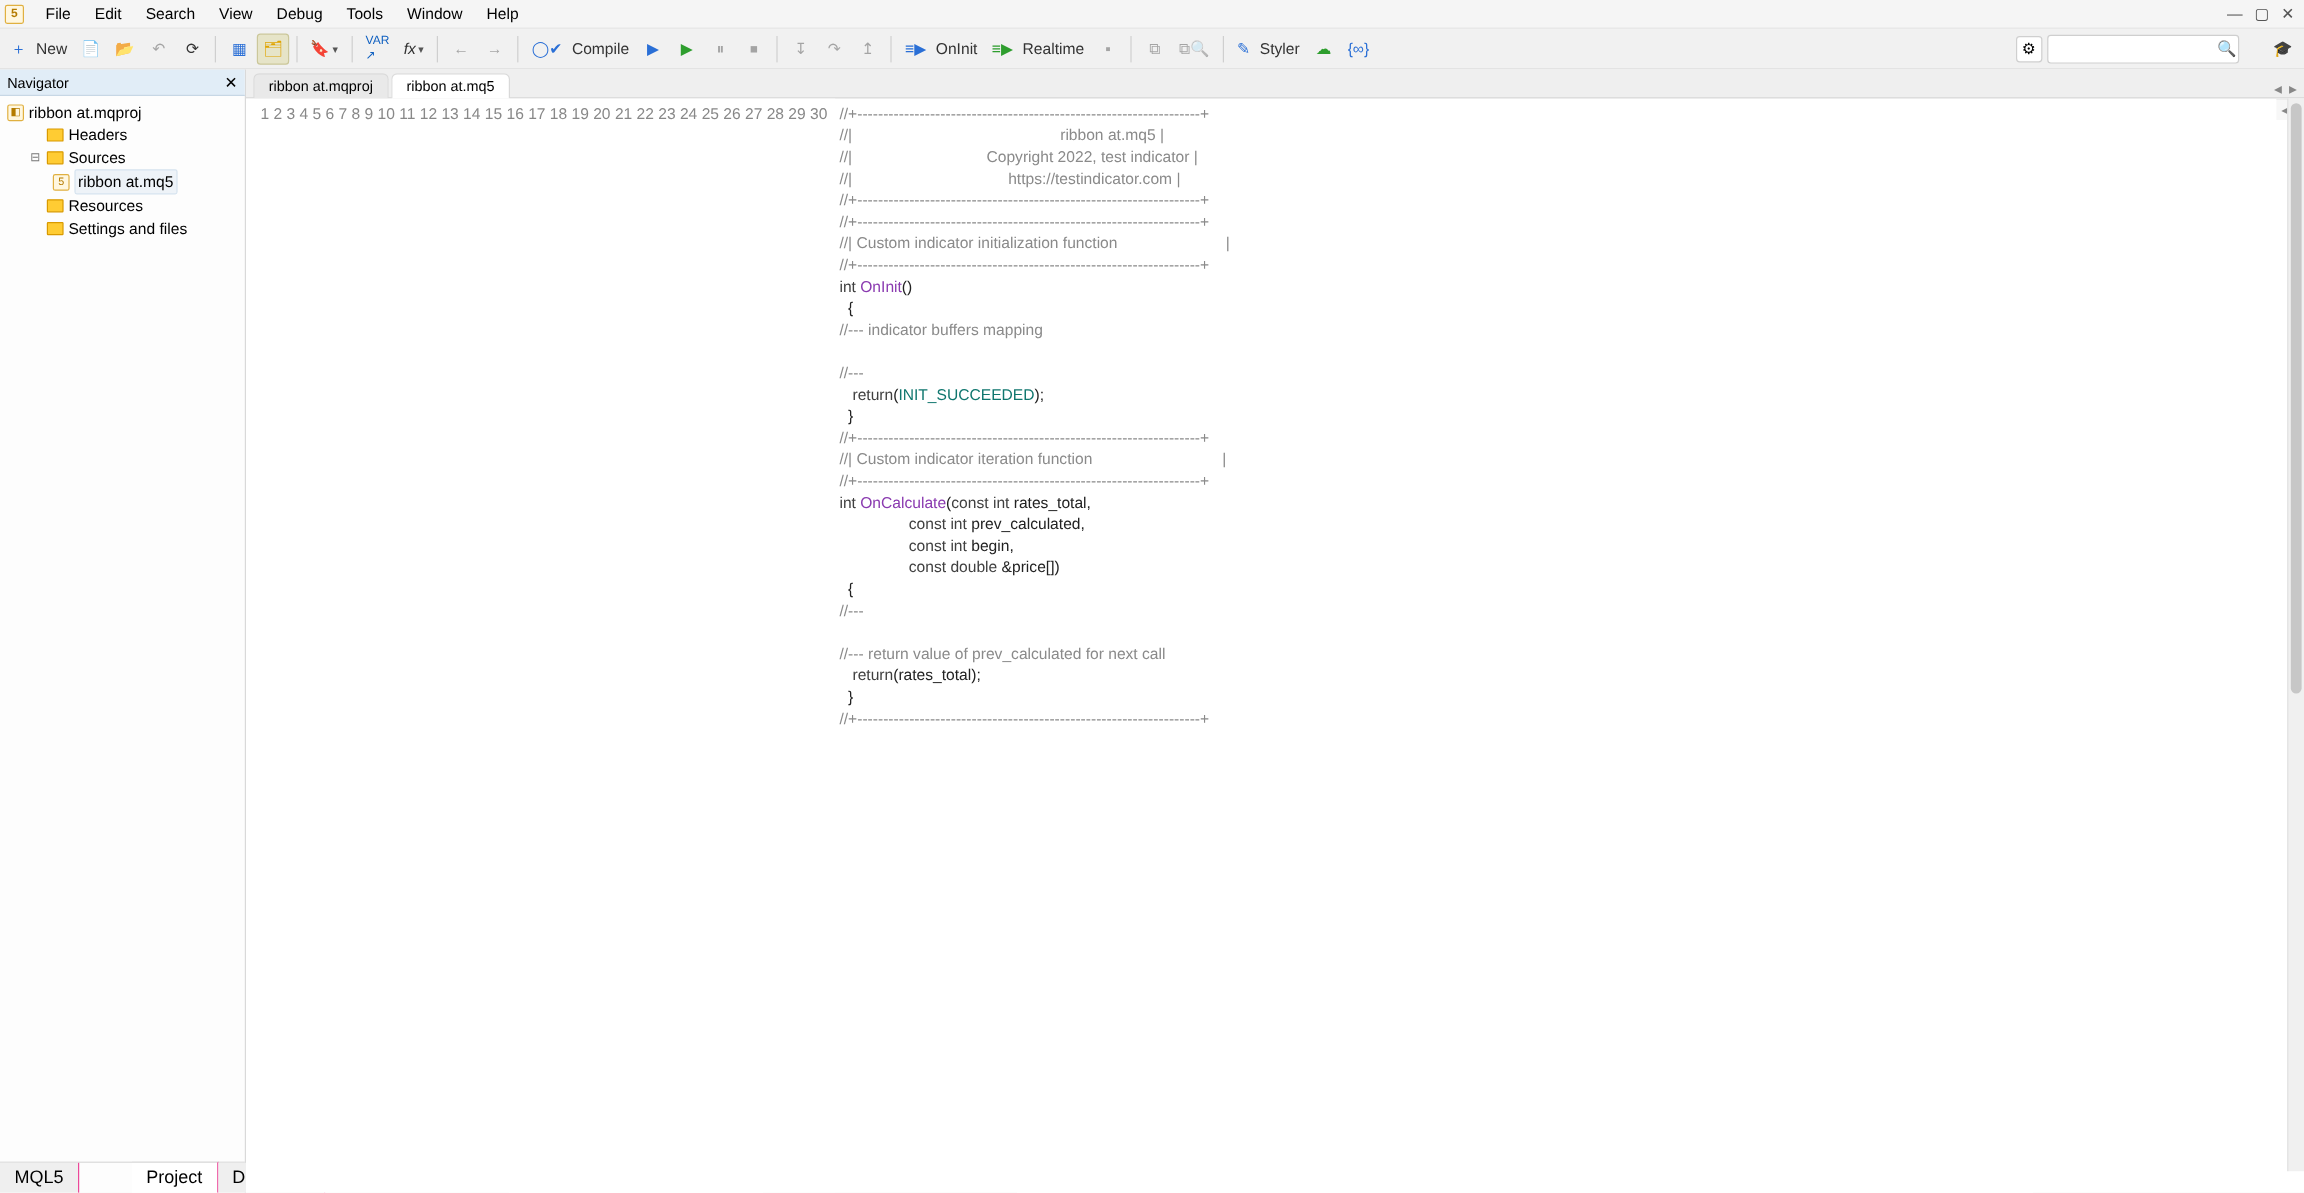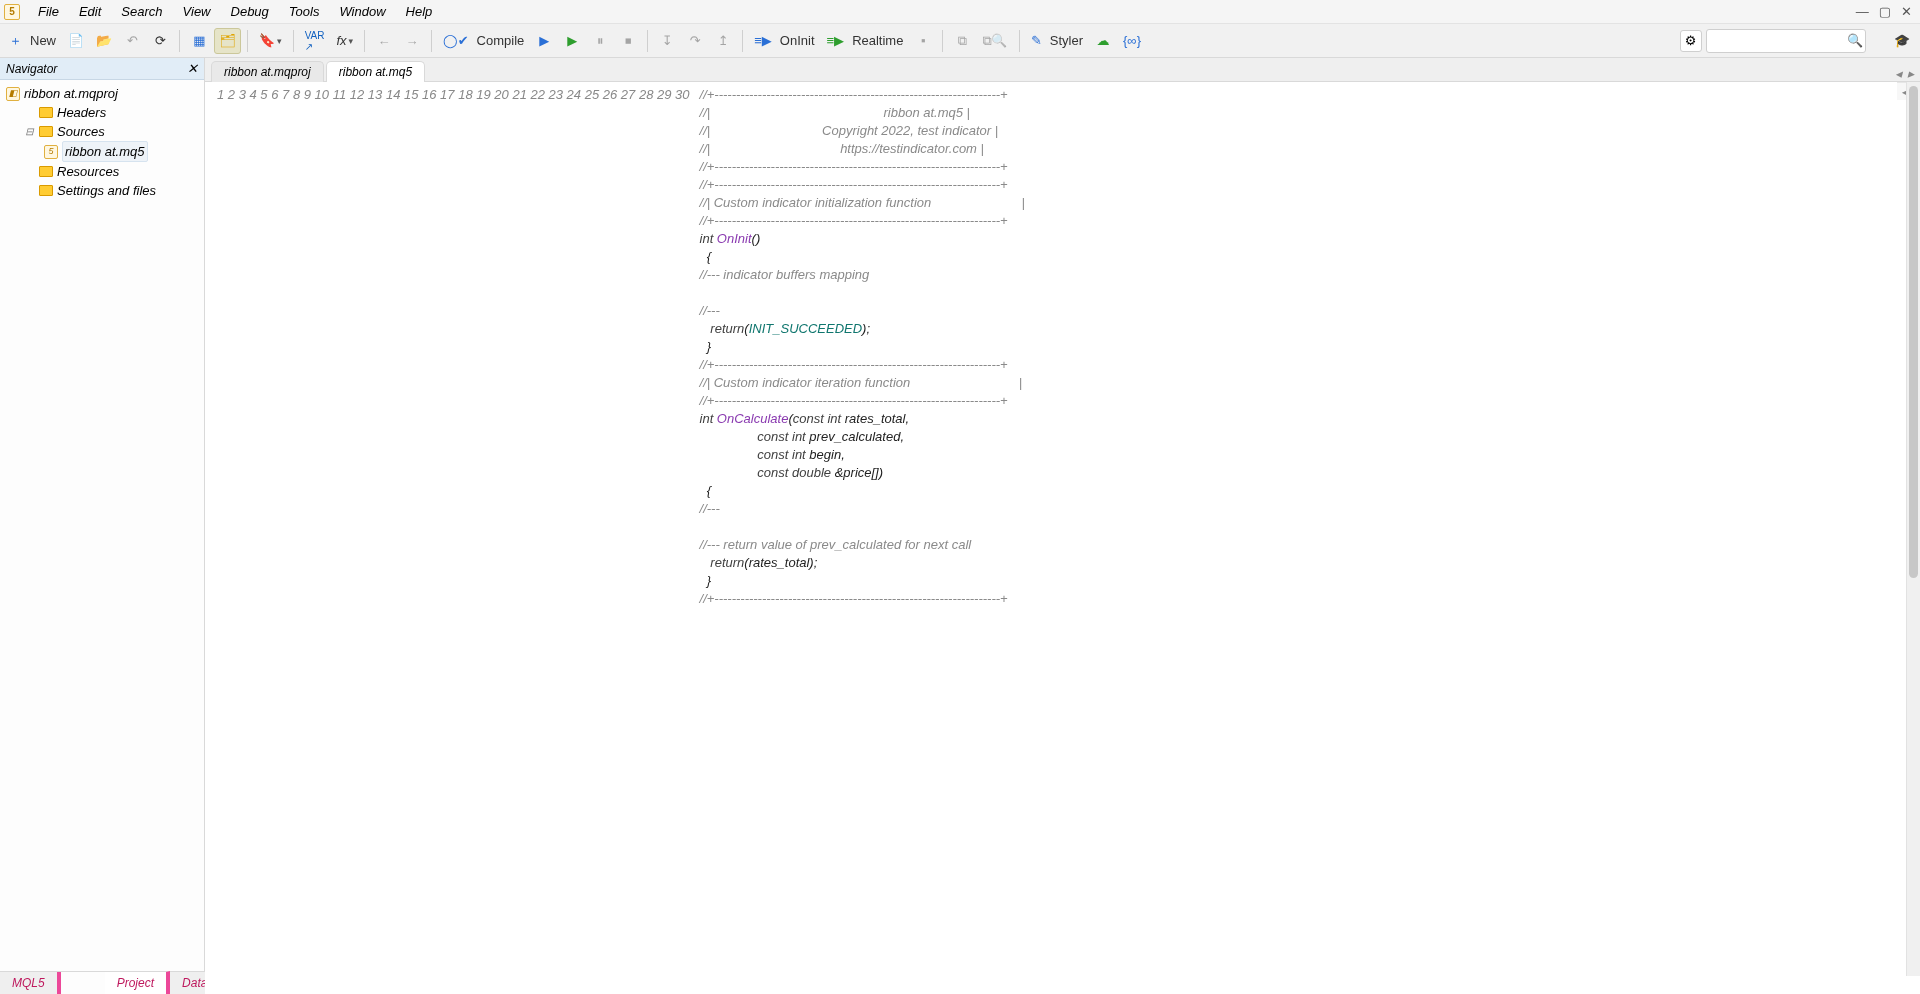--- a/index.html
+++ b/index.html
@@ -2,21 +2,21 @@
 <html><head>
 <meta charset="utf-8">
 <style>
 * { margin: 0; padding: 0; box-sizing: border-box; font-family: "Segoe UI", Tahoma, sans-serif; font-size: 13px; }
 html, body { height: 100%; width: 100%; overflow: hidden; }
 body { display: flex; flex-direction: column; background: #f5f5f5; }
 
 
 .menubar { display: flex; align-items: center; height: 24px; background: #f5f5f5; border-bottom: 1px solid #e3e3e3; padding-left: 4px; }
 .menubar .appicon { width: 16px; height: 16px; display: flex; align-items: center; justify-content: center; margin-right: 8px; border: 1px solid #e0b040; background:#fff7e0; font-size:10px; font-weight:bold; color:#b47b00; border-radius:2px;}
-.menubar .menuitem { padding: 3px 10px; cursor: default; font-style: italic; }
+.menubar .menuitem { padding: 3px 10px; cursor: default; }
 .menubar .winctrls { margin-left:auto; display:flex; gap:10px; padding-right:8px; color:#555; }
 .menubar .winctrls span { cursor:default; font-family: "Segoe MDL2 Assets","Segoe UI Symbol",sans-serif; }
 
 
 .toolbar { display:flex; align-items:center; height:34px; background:#f1f1f1; border-bottom:1px solid #d9d9d9; padding:0 4px; gap:2px; }
 .tb-btn { display:flex; align-items:center; justify-content:center; height:26px; min-width:26px; padding:0 4px; border:1px solid transparent; border-radius:3px; cursor:default; color:#333; }
 .tb-btn.disabled { opacity:.4 }
 .tb-btn .lbl { margin-left:8px; }
 .tb-sep { width:1px; height:22px; background:#cfcfcf; margin:0 4px; }
 .tb-dd::after { content:"▾"; font-size:9px; margin-left:2px; color:#555;}
@@ -24,35 +24,35 @@
 .toolbar .searchbox .opts { width:22px; height:22px; display:flex;align-items:center;justify-content:center;border:1px solid #cfcfcf;border-radius:3px;background:#fff; }
 .toolbar .searchbox input { height:24px; width:160px; border:1px solid #cfcfcf; border-radius:3px; padding:0 24px 0 6px; background:#fff; }
 .toolbar .searchbox .mag { position:relative; left:-22px; color:#666; pointer-events:none}
 
 .ico-yellow { color:#e0a400 }
 .ico-blue { color:#2a6fd6 }
 .ico-green { color:#2e9e2e }
 .toolbar .tb-btn.active { background:#e6e4c8; border-color:#cbc79a; }
 
 
-.body { flex:1; display:flex; min-height:0;font-style:italic; }
+.body { flex:1; display:flex; min-height:0; }
 .navigator { width:205px; display:flex; flex-direction:column; border-right:1px solid #d9d9d9; background:#fdfdfd; }
 .nav-header { display:flex; align-items:center; justify-content:space-between; padding:3px 6px; background:#e1edf7; border-bottom:1px solid #c7d7e5; }
 .nav-header .title { font-size:12px; }
 .nav-header .close { cursor:default; }
 .nav-tree { flex:1; overflow:auto; padding:4px 0 4px 4px; font-size:13px; line-height:19px; }
 .nav-tree .row { display:flex; align-items:center; gap:4px; white-space:nowrap; padding:0 2px; }
 .nav-tree .indent1 { padding-left:20px }
 .nav-tree .indent2 { padding-left:40px }
 .nav-tree .twisty { width:11px; text-align:center; color:#777; font-size:10px; }
 .nav-tree .folder { width:14px; height:11px; background:#ffcc33; border:1px solid #d99a00; border-radius:1px; display:inline-block;}
 .nav-tree .fileicon { width:14px; height:14px; display:inline-flex;align-items:center;justify-content:center;border:1px solid #e0b040;background:#fff7e0;font-size:9px;color:#b47b00;border-radius:2px;}
 .nav-tree .sel { background:#eef3f8; border:1px solid #d6e3ef; border-radius:2px; padding:0 2px;}
 .nav-tabs { display:flex; border-top:1px solid #d9d9d9; }
-.nav-tabs .tab { flex:0 0 auto; padding:4px 12px; border-right:4px solid #ec4899; font-size:12px; cursor:default;color:#be185d;}
+.nav-tabs .tab { flex:0 0 auto; padding:4px 12px; border-right:1px solid #ec4899; font-size:15px; cursor:default;color:#000000;}
 .nav-tabs .tab.active { background:#fff; border-top:1px solid #d9d9d9; margin-top:-1px;margin-left:44px;}
 .nav-tabs .tab:not(.active){ background:#efefef;}
 
 
 .editor-area { flex:1; display:flex; flex-direction:column; min-width:0; background:#fff;}
 .tabstrip { display:flex; align-items:flex-end; height:24px; background:#efefef; border-bottom:1px solid #d9d9d9; padding-left:6px; position:relative;}
 .tabstrip .etab { padding:3px 12px; border:1px solid #d9d9d9; border-bottom:none; border-top-left-radius:5px; border-top-right-radius:5px; margin-right:2px; background:#e9e9e9; font-size:12px; cursor:default; position:relative; bottom:-1px;}
 .tabstrip .etab.active { background:#fff; }
 .tabstrip .scrolls { margin-left:auto; padding-right:6px; color:#888; font-size:10px; display:flex; gap:6px;}
 .editor { flex:1; display:flex; overflow:auto; font-family: Consolas, "Courier New", monospace; font-size:15px; line-height:18px; }

